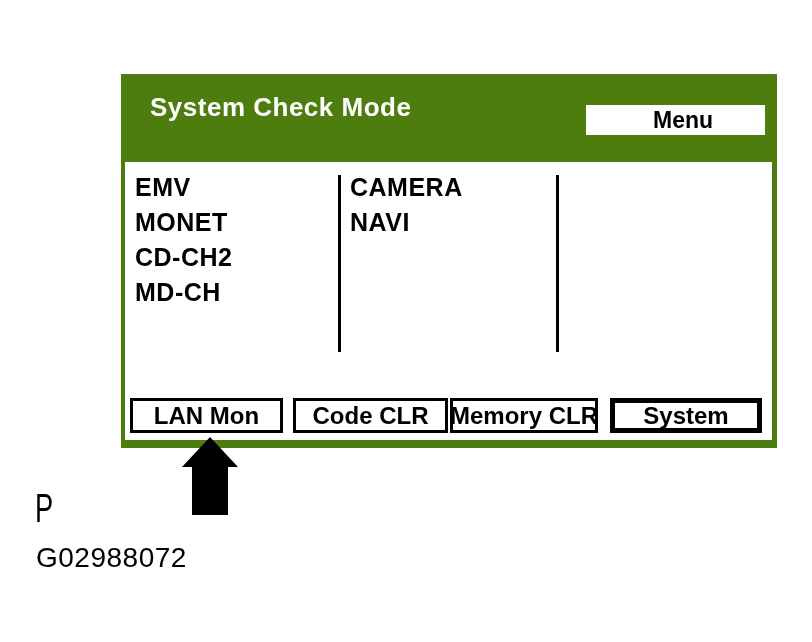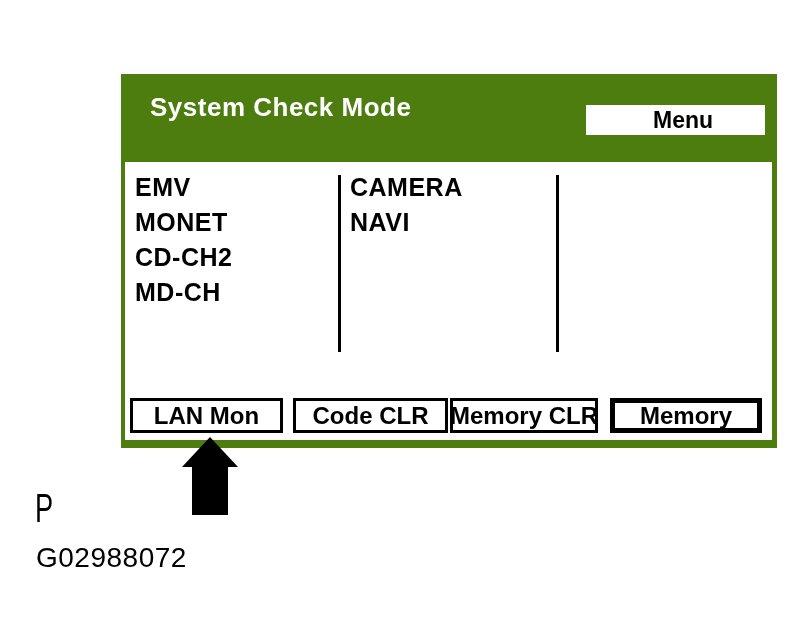--- a/index.html
+++ b/index.html
@@ -77,21 +77,21 @@
     <div class="sys-col sys-col-2">
       <div class="sys-item">CAMERA</div>
       <div class="sys-item">NAVI</div>
     </div>
 
     <div class="divider divider-2"></div>
 
     <div class="fn-btn fn-btn-0">LAN Mon</div>
     <div class="fn-btn fn-btn-1">Code CLR</div>
     <div class="fn-btn fn-btn-2">Memory CLR</div>
-    <div class="fn-btn fn-btn-3">Memory</div>
+    <div class="fn-btn fn-btn-3">System</div>
 
   </div>
 </div>
 
 <svg class="pointer-arrow" viewBox="0 0 56 78" xmlns="http://www.w3.org/2000/svg">
   <polygon points="28,0 56,30 46,30 46,78 10,78 10,30 0,30" fill="#000000"></polygon>
 </svg>
 
 <div class="label-p">P</div>
 

